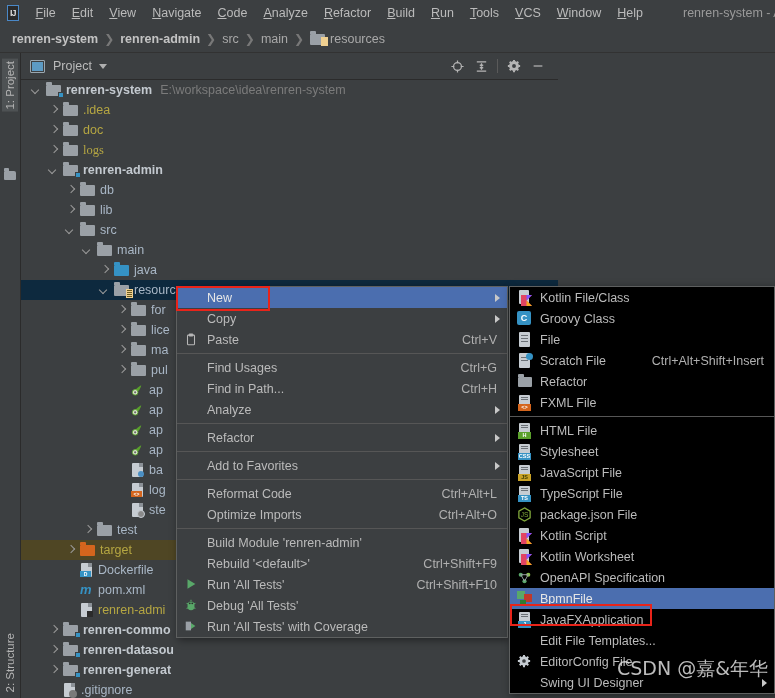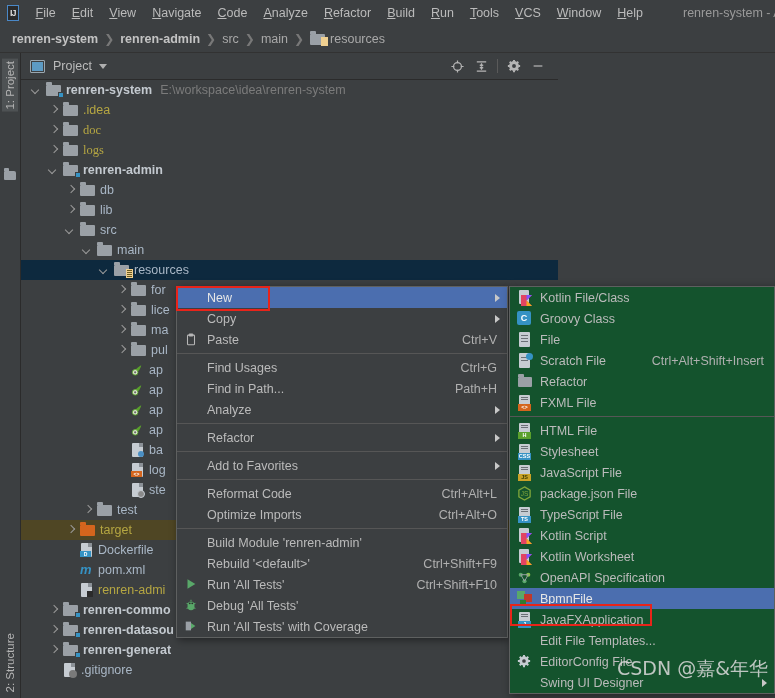--- a/index.html
+++ b/index.html
@@ -190,21 +190,21 @@
     width: 16px; height: 16px;
   }
   .msep { height: 1px; background: #565656; margin: 3px 0; }
   .redbox {
     position: absolute; border: 2px solid #e8241a; pointer-events: none; z-index: 60;
   }
 
   
   .submenu {
     position: absolute; left: 509px; top: 286px; width: 266px;
-    background: #14532d; border: 1px solid #5e6060;
+    background: #000000; border: 1px solid #5e6060;
     box-shadow: 2px 2px 8px rgba(0,0,0,.45); overflow: hidden; z-index: 50;
   }
   .submenu .mi { padding-left: 30px; }
 
   .watermark {
     position: absolute; left: 617px; top: 656px;
     font-size: 19px; color: #d6d6d6; opacity: .88; white-space: nowrap;
     font-family: "DejaVu Sans", sans-serif; z-index: 70; pointer-events: none;
   }
 </style>
@@ -316,21 +316,21 @@
           <span class="tname bold">renren-system</span>
           <span class="tpath">E:\workspace\idea\renren-system</span>
         </div>
         <div class="tree-row" style="padding-left: 27px;">
           <span class="arrow right"></span>
           <span style="display: inline-flex; align-items: center; position: relative; margin-left: 3px;">
             <span class="fld grey"></span>
           </span>
           <span class="tname yellow">.idea</span>
         </div>
-        <div class="tree-row" style="padding-left: 27px; font-family: Liberation Serif, serif;">
+        <div class="tree-row" style="padding-left: 27px;">
           <span class="arrow right"></span>
           <span style="display: inline-flex; align-items: center; position: relative; margin-left: 3px;">
             <span class="fld grey"></span>
           </span>
           <span class="tname yellow">doc</span>
         </div>
         <div class="tree-row" style="padding-left: 27px; font-family: Liberation Serif, serif;">
           <span class="arrow right"></span>
           <span style="display: inline-flex; align-items: center; position: relative; margin-left: 3px;">
             <span class="fld grey"></span>
@@ -366,20 +366,27 @@
             <span class="fld grey"></span>
           </span>
           <span class="tname">src</span>
         </div>
         <div class="tree-row" style="padding-left: 61px;">
           <span class="arrow down"></span>
           <span style="display: inline-flex; align-items: center; position: relative; margin-left: 3px;">
             <span class="fld grey"></span>
           </span>
           <span class="tname">main</span>
+        </div>
+        <div class="tree-row" style="padding-left: 78px;">
+          <span class="arrow right"></span>
+          <span style="display: inline-flex; align-items: center; position: relative; margin-left: 3px;">
+            <span class="fld blue"></span>
+          </span>
+          <span class="tname">java</span>
         </div>
         <div class="tree-row sel-blue" style="padding-left: 78px;">
           <span class="arrow down"></span>
           <span style="display: inline-flex; align-items: center; position: relative; margin-left: 3px;">
             <span class="fld grey">
               <span class="res-badge">
                 <i style="top:1px"></i>
                 <i style="top:3px"></i>
                 <i style="top:5px"></i>
                 <i style="top:7px"></i>
@@ -597,21 +604,21 @@
           <span class="mlabel">Paste</span>
           <span class="mshort">Ctrl+V</span>
         </div>
         <div class="msep"></div>
         <div class="mi">
           <span class="mlabel">Find Usages</span>
           <span class="mshort">Ctrl+G</span>
         </div>
         <div class="mi">
           <span class="mlabel">Find in Path...</span>
-          <span class="mshort">Path+H</span>
+          <span class="mshort">Ctrl+H</span>
         </div>
         <div class="mi">
           <span class="mlabel">Analyze</span>
           <span class="submarker"></span>
         </div>
         <div class="msep"></div>
         <div class="mi">
           <span class="mlabel">Refactor</span>
           <span class="submarker"></span>
         </div>
@@ -755,36 +762,36 @@
             <span style="position:relative;display:block;width:16px;height:16px;">
               <span style="position:absolute;left:2px;top:0;width:11px;height:14px;background:#c6ccd2;border-radius:1px;"></span>
               <i style="position:absolute;left:4px;top:2px;width:7px;height:1px;background:#6a7076;"></i>
               <i style="position:absolute;left:4px;top:4.5px;width:7px;height:1px;background:#6a7076;"></i>
               <span style="position:absolute;left:1px;bottom:0;min-width:13px;height:7px;background:#c9a227;color:#3b3b00;font-size:5.5px;line-height:7px;text-align:center;font-weight:bold;font-family:'Liberation Sans',sans-serif;">JS</span>
             </span>
           </span>
           <span class="mlabel">JavaScript File</span>
         </div>
         <div class="mi">
+          <span class="micon">
+            <span style="position:relative;display:block;width:16px;height:16px;">
+              <span style="position:absolute;left:2px;top:0;width:11px;height:14px;background:#c6ccd2;border-radius:1px;"></span>
+              <i style="position:absolute;left:4px;top:2px;width:7px;height:1px;background:#6a7076;"></i>
+              <i style="position:absolute;left:4px;top:4.5px;width:7px;height:1px;background:#6a7076;"></i>
+              <span style="position:absolute;left:1px;bottom:0;min-width:13px;height:7px;background:#3592c4;color:#ffffff;font-size:5.5px;line-height:7px;text-align:center;font-weight:bold;font-family:'Liberation Sans',sans-serif;">TS</span>
+            </span>
+          </span>
+          <span class="mlabel">TypeScript File</span>
+        </div>
+        <div class="mi">
           <span class="micon"><svg width="15" height="15" viewBox="0 0 16 16">
               <path d="M8 1l6 3.5v7L8 15 2 11.5v-7z" fill="none" stroke="#7fa53a" stroke-width="1.4"></path>
               <text x="8" y="11" font-size="7" fill="#7fa53a" text-anchor="middle" font-family="sans-serif">JS</text>
             </svg></span>
           <span class="mlabel">package.json File</span>
-        </div>
-        <div class="mi">
-          <span class="micon">
-            <span style="position:relative;display:block;width:16px;height:16px;">
-              <span style="position:absolute;left:2px;top:0;width:11px;height:14px;background:#c6ccd2;border-radius:1px;"></span>
-              <i style="position:absolute;left:4px;top:2px;width:7px;height:1px;background:#6a7076;"></i>
-              <i style="position:absolute;left:4px;top:4.5px;width:7px;height:1px;background:#6a7076;"></i>
-              <span style="position:absolute;left:1px;bottom:0;min-width:13px;height:7px;background:#3592c4;color:#ffffff;font-size:5.5px;line-height:7px;text-align:center;font-weight:bold;font-family:'Liberation Sans',sans-serif;">TS</span>
-            </span>
-          </span>
-          <span class="mlabel">TypeScript File</span>
         </div>
         <div class="mi">
           <span class="micon">
             <span style="position:relative;display:block;width:16px;height:16px;">
               <span style="position:absolute;left:2px;top:0;width:10px;height:14px;background:#c6ccd2;border-radius:1px;"></span>
               <svg style="position:absolute;left:4px;bottom:0;" width="11" height="11" viewBox="0 0 16 16">
                 <path d="M0 0h16L8 8l8 8H0z" fill="#e24462"></path>
                 <path d="M8 0h8L8 8z" fill="#7f52ff"></path>
                 <path d="M8 8l8 8H8z" fill="#f6a823"></path>
               </svg>

